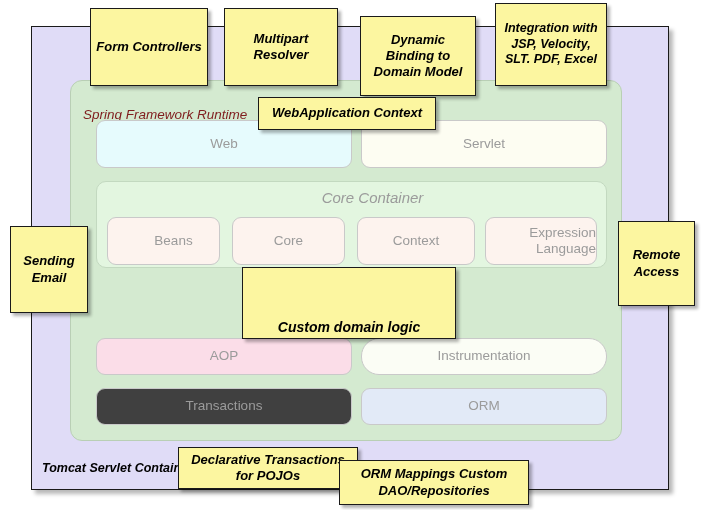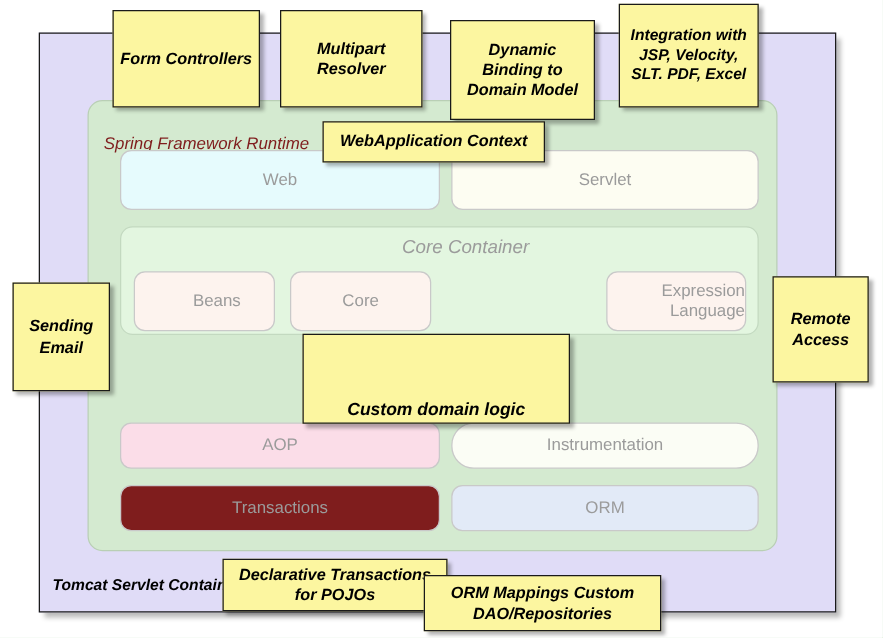--- a/index.html
+++ b/index.html
@@ -151,32 +151,35 @@
   <div class="core-panel">
     <div class="core-title">Core Container</div>
   </div>
 
   <div class="module" style="left:107px; top:217px; width:113px; height:48px; background:#fdf3ee;padding-left:20px;">
     <span>Beans</span>
   </div>
   <div class="module" style="left:232px; top:217px; width:113px; height:48px; background:#fdf3ee;">
     <span>Core</span>
   </div>
+  <div class="module" style="left:357px; top:217px; width:118px; height:48px; background:#fdf3ee;">
+    <span>Context</span>
+  </div>
   <div class="module" style="left:485px; top:217px; width:112px; height:48px; background:#fdf3ee;">
     <span>Expression Language</span>
   </div>
 
   <div class="module" style="left:96px; top:338px; width:256px; height:37px; background:#fbdde8;">
     <span>AOP</span>
   </div>
   <div class="module" style="left:361px; top:338px; width:246px; height:37px; background:#fbfdf5;border-radius:18px;">
     <span>Instrumentation</span>
   </div>
 
-  <div class="module" style="left:96px; top:388px; width:256px; height:37px; background:#7f1d1d;">
+  <div class="module" style="left:96px; top:388px; width:256px; height:37px; background:#404040;">
     <span>Transactions</span>
   </div>
   <div class="module" style="left:361px; top:388px; width:246px; height:37px; background:#e2eaf7;">
     <span>ORM</span>
   </div>
 
   <div class="note" style="left:90px; top:8px; width:118px; height:78px;">
     <span>Form Controllers</span>
   </div>
   <div class="note" style="left:224px; top:8px; width:114px; height:78px;">

